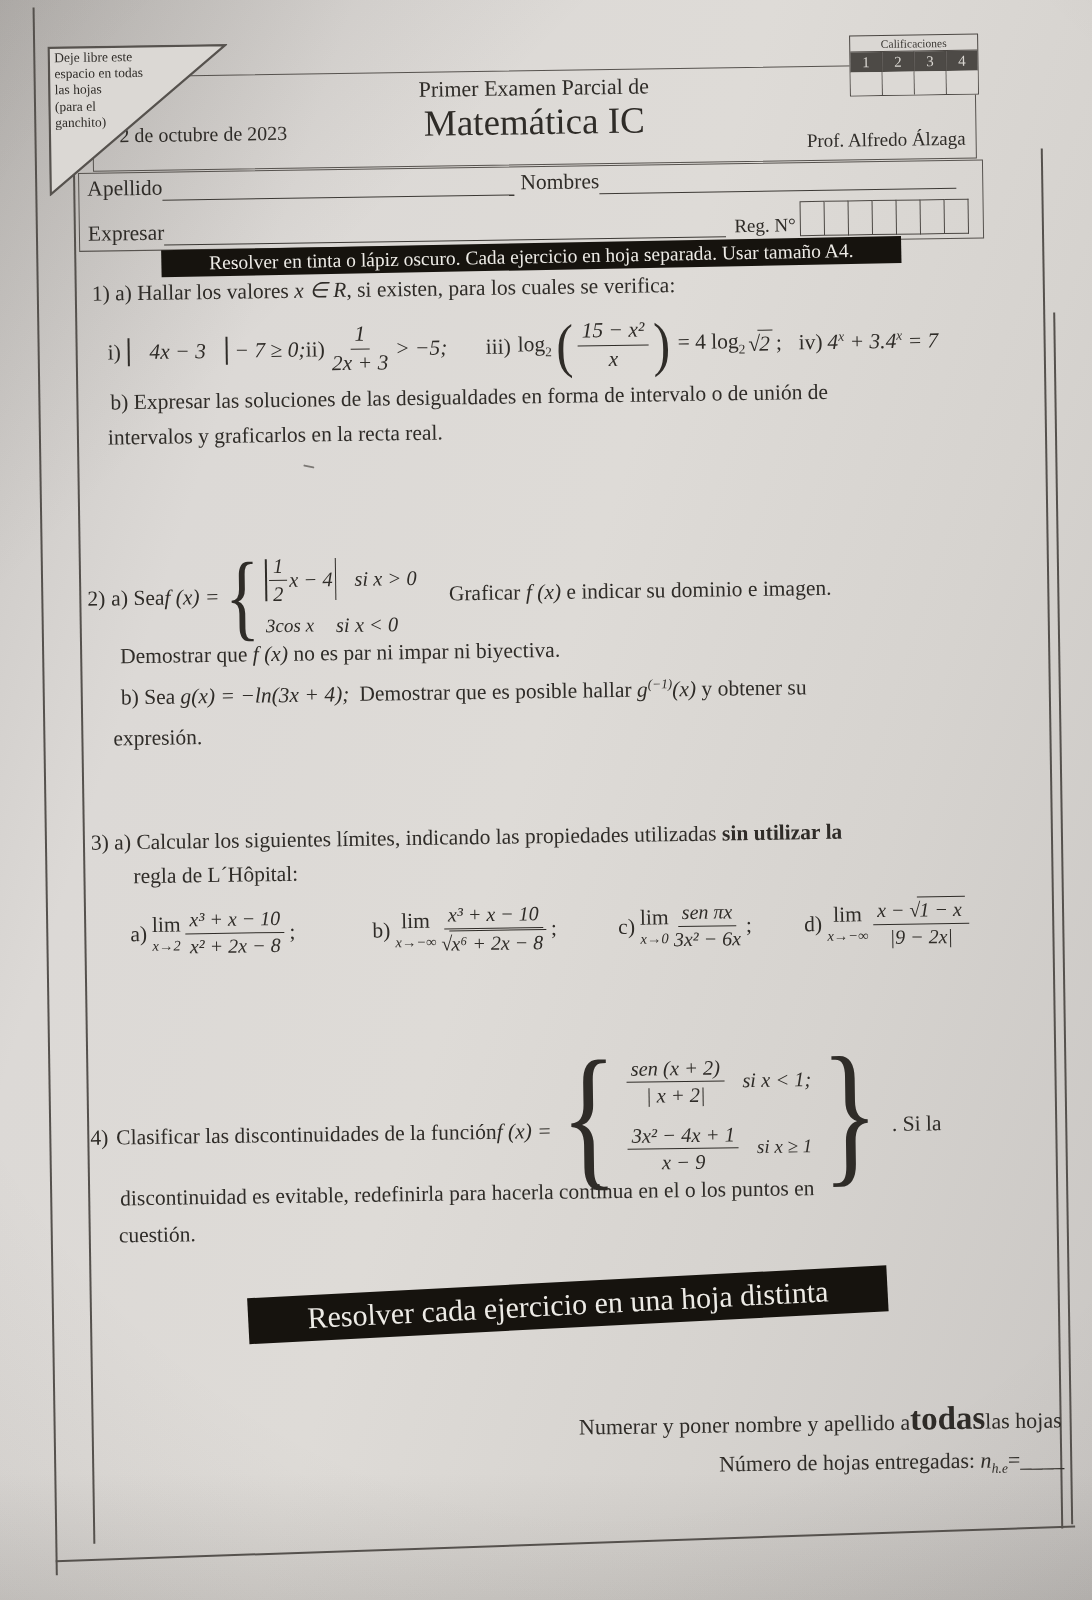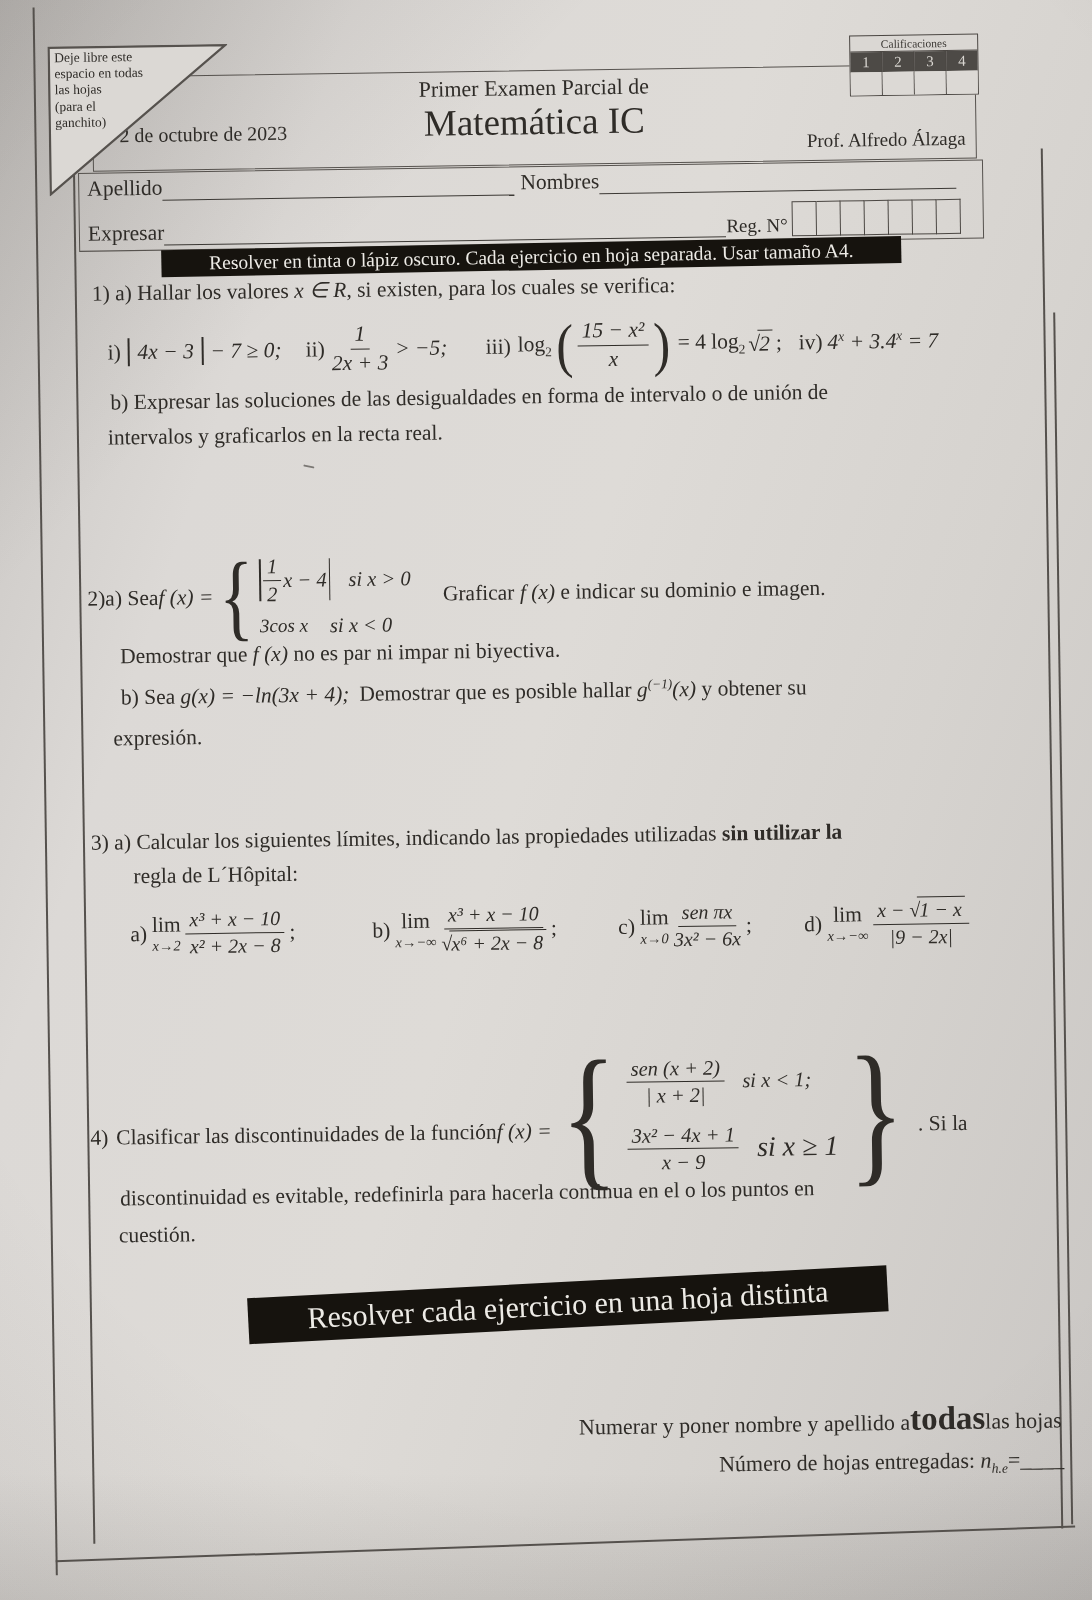--- a/index.html
+++ b/index.html
@@ -97,21 +97,21 @@
   <div class="bx" style="left:85px;top:166px;width:903px;height:77px;">
     <div style="position:absolute;left:8px;top:2px;right:26px;display:flex;align-items:flex-end;">
       <span class="t">Apellido</span>
       <span class="wline" style="width:352px;"></span>
       <span class="t" style="margin-left:6px;">Nombres</span>
       <span class="wline" style="flex:1;"></span>
     </div>
     <div style="position:absolute;left:8px;top:38px;right:8px;display:flex;align-items:flex-end;">
       <span class="t">Expresar</span>
       <span class="wline" style="width:562px;"></span>
-      <span class="t" style="margin-right:4px;font-size:19px;">Reg. N°</span>
+      <span class="t" style="margin-left:8px;margin-right:4px;font-size:19px;">Reg. N°</span>
       <div style="display:flex;align-self:center;">
         <div class="regcell"></div>
         <div class="regcell"></div>
         <div class="regcell"></div>
         <div class="regcell"></div>
         <div class="regcell"></div>
         <div class="regcell"></div>
         <div class="regcell"></div>
       </div>
     </div>
@@ -121,21 +121,21 @@
 
   <div class="para" style="left:97px;top:274px;">
     <span>1)</span>
     <span>a) Hallar los valores </span><span class="mi">x ∈ R</span><span>, si existen, para los cuales se verifica:</span>
   </div>
 
   <div class="eqrow" style="top:303px;height:86px;">
     <span class="eqg" style="left:112px;">
       <span class="t">i)</span>
       <span class="absbar" style="height:28px;"></span>
-        <span class="t mi" style="margin:0 1px;">4x − 3</span>
+        <span class="t mi" style="margin:0 13px;">4x − 3</span>
         <span class="absbar" style="height:28px;"></span>
       <span class="t mi">− 7 ≥ 0;</span>
     </span>
     <span class="eqg" style="left:310px;">
       <span class="t">ii)</span>
       <span class="frac t mi">
           <span class="num">1</span>
           <span class="den">2x + 3</span>
         </span>
       <span class="t mi">&gt; −5;</span>
@@ -159,21 +159,21 @@
     </span>
   </div>
 
   <div class="para" style="left:114px;top:384px;">b) Expresar las soluciones de las desigualdades en forma de intervalo o de unión de</div>
   <div class="para" style="left:111px;top:419px;">intervalos y graficarlos en la recta real.</div>
 
   <div style="position:absolute;left:306px;top:462px;width:11px;height:2px;background:#7b7874;transform:rotate(12deg);border-radius:2px;"></div>
 
   <div style="position:absolute;left:88px;top:538px;height:108px;display:flex;align-items:center;">
     <span class="t">2)</span>
-    <span class="t" style="margin-left:0;">a) Sea </span>
+    <span class="t" style="margin-left:6px;">a) Sea </span>
     <span class="t mi">f (x) =</span>
     <span class="brace" style="font-size:96px;">{</span>
     <span class="cases-rows" style="gap:9px;">
       <span class="crow" style="gap:2px;">
         <span class="absbar" style="height:42px;"></span>
         <span class="frac t mi" style="font-size:20.5px;">
             <span class="num">1</span>
             <span class="den">2</span>
           </span>
         <span class="t mi" style="font-size:20.5px;">x − 4</span>
@@ -264,21 +264,21 @@
             <span class="num">sen (x + 2)</span>
             <span class="den">| x + 2|</span>
           </span>
         <span class="t mi" style="margin-left:18px;font-size:20.5px;">si x &lt; 1;</span>
       </span>
       <span class="crow">
         <span class="frac t mi" style="font-size:20.5px;">
             <span class="num">3x² − 4x + 1</span>
             <span class="den">x − 9</span>
           </span>
-        <span class="t mi" style="margin-left:18px;font-size:28px;">si x ≥ 1</span>
+        <span class="t mi" style="margin-left:18px;font-size:19px;">si x ≥ 1</span>
       </span>
     </span>
     <span class="brace" style="font-size:158px;">}</span>
     <span class="t" style="margin-top:24px;margin-left:4px;">. Si la</span>
   </div>
 
   <div class="para" style="left:112px;top:1180px;">discontinuidad es evitable, redefinirla para hacerla continua en el o los puntos en</div>
   <div class="para" style="left:110px;top:1217px;">cuestión.</div>
 
   <div class="banner" style="left:238px;top:1282px;width:640px;height:46px;font-size:30px;line-height:46px;transform:rotate(-2.1deg);">Resolver cada ejercicio en una hoja distinta</div>

